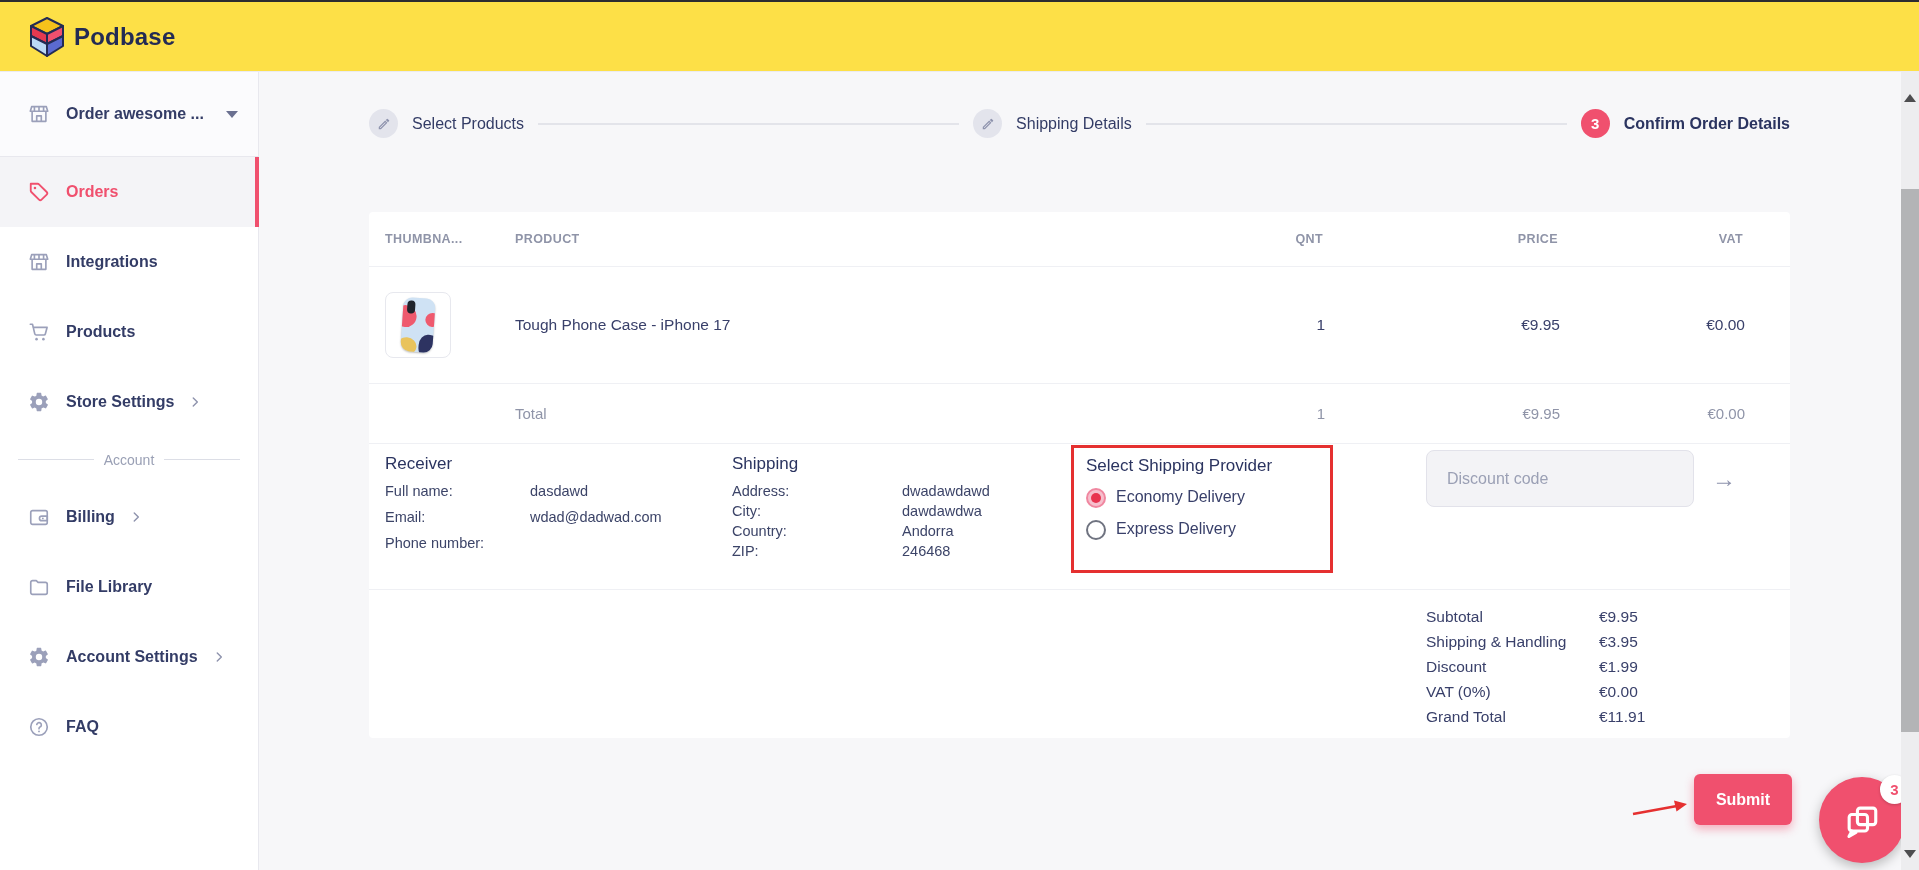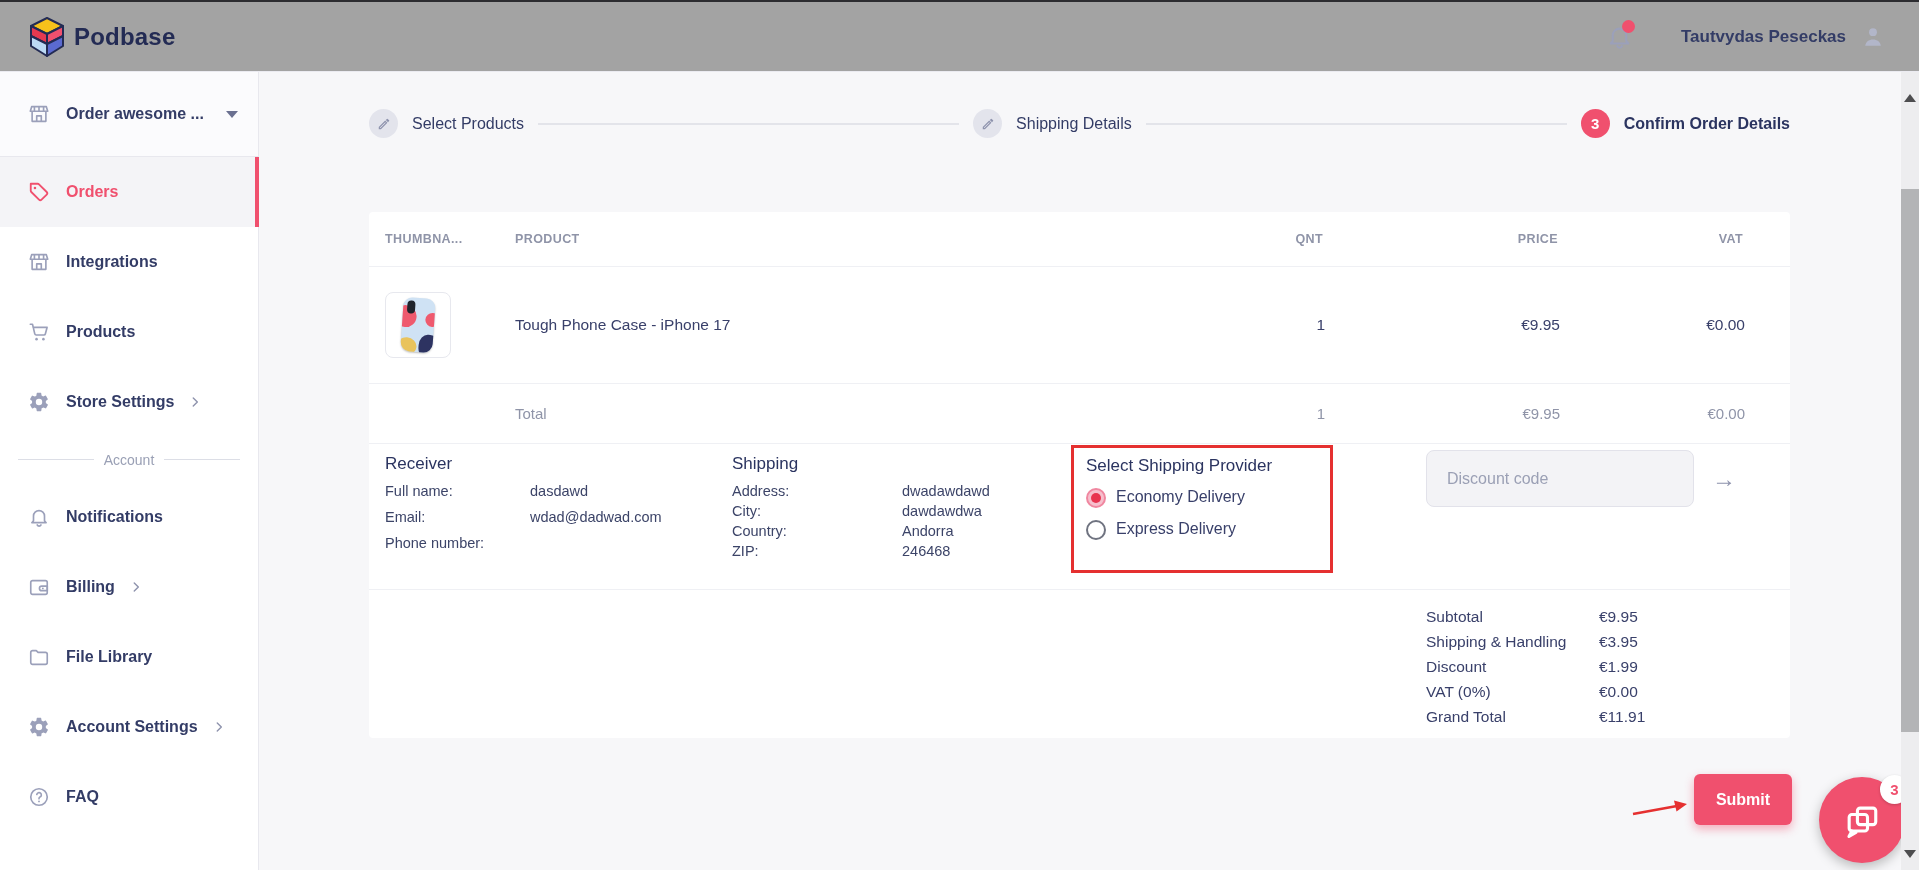--- a/index.html
+++ b/index.html
@@ -7,21 +7,21 @@
   body {
     font-family:"Liberation Sans", sans-serif;
     background:#f7f7f9;
     color:#333c66;
     position:relative;
     border-top:2px solid #2c2c30;
   }
   
   .header {
     position:absolute; top:0; left:0; right:0; height:70px;
-    background:#a3a3a3; border-bottom:1px solid #ebebf1;
+    background:#fde047; border-bottom:1px solid #ebebf1;
     display:flex; align-items:center; justify-content:space-between;
     padding:0 33px 0 30px; z-index:5;
   }
   .brand { display:flex; align-items:center; gap:10px; }
   .brand-name { font-size:24px; font-weight:bold; color:#232b54; letter-spacing:.2px; }
   .header-right { display:flex; align-items:center; }
   .bell-wrap { position:relative; margin-right:48px; color:#9ba0ba; cursor:pointer; }
   .bell-dot { position:absolute; top:-3px; right:-2px; width:13px; height:13px; border-radius:50%; background:#f0506e; }
   .user-name { font-size:17px; font-weight:bold; color:#333c66; margin-right:14px; }
   .avatar { color:#b2b6c9; }
@@ -159,36 +159,20 @@
       <svg width="34" height="40" viewBox="0 0 34 40">
         <polygon points="17,1 33,9 17,17 1,9" fill="#f6c21b" stroke="#232b54" stroke-width="2" stroke-linejoin="round"></polygon>
         <polygon points="1,9 17,17 17,27 1,19" fill="#e63950" stroke="#232b54" stroke-width="2" stroke-linejoin="round"></polygon>
         <polygon points="33,9 17,17 17,27 33,19" fill="#f0506e" stroke="#232b54" stroke-width="2" stroke-linejoin="round"></polygon>
         <polygon points="1,19 17,27 17,39 1,29" fill="#bcd9f5" stroke="#232b54" stroke-width="2" stroke-linejoin="round"></polygon>
         <polygon points="33,19 17,27 17,39 33,29" fill="#5b6ad0" stroke="#232b54" stroke-width="2" stroke-linejoin="round"></polygon>
       </svg>
     </span>
     <span class="brand-name">Podbase</span>
   </div>
-  <div class="header-right">
-    <span class="bell-wrap">
-      <svg width="27" height="27" viewBox="0 0 24 24" fill="none" stroke="currentColor" stroke-width="1.8" stroke-linecap="round" stroke-linejoin="round">
-        <path d="M18 16v-5a6 6 0 1 0-12 0v5l-1.8 2.2h15.6z"></path>
-        <path d="M10 20.6a2.3 2.3 0 0 0 4.2 0"></path>
-      </svg>
-      <span class="bell-dot"></span>
-    </span>
-    <span class="user-name">Tautvydas Peseckas</span>
-    <span class="avatar">
-      <svg width="26" height="26" viewBox="0 0 24 24" fill="currentColor">
-        <circle cx="12" cy="7.5" r="3.6"></circle>
-        <path d="M4.8 20c.6-3.8 3.4-5.8 7.2-5.8s6.6 2 7.2 5.8z"></path>
-      </svg>
-    </span>
-  </div>
 </div>
 
 <div class="sidebar">
   <div class="store-selector">
     <span class="icon">
       <svg width="22" height="22" viewBox="0 0 24 24" fill="none" stroke="currentColor" stroke-width="1.8" stroke-linejoin="round">
         <path d="M4 4h16l1.5 5H2.5z"></path>
           <path d="M4.5 9v11h15V9"></path>
           <path d="M9.5 20v-6h5v6"></path>
         <path d="M7 4v5M12 4v5M17 4v5"></path>
@@ -242,29 +226,20 @@
       <svg width="14" height="14" viewBox="0 0 24 24" fill="none" stroke="currentColor" stroke-width="2.4" stroke-linecap="round" stroke-linejoin="round">
           <polyline points="9 5 16 12 9 19"></polyline>
         </svg>
     </span>
   </div>
 
   <div class="account-divider">
     <span>Account</span>
   </div>
 
-  <div class="nav-item">
-    <span class="icon">
-      <svg width="22" height="22" viewBox="0 0 24 24" fill="none" stroke="currentColor" stroke-width="1.8" stroke-linecap="round" stroke-linejoin="round">
-        <path d="M18 16v-5a6 6 0 1 0-12 0v5l-1.8 2.2h15.6z"></path>
-        <path d="M10 20.6a2.3 2.3 0 0 0 4.2 0"></path>
-      </svg>
-    </span>
-    <span>Notifications</span>
-  </div>
 
   <div class="nav-item">
     <span class="icon">
       <svg width="22" height="22" viewBox="0 0 24 24" fill="none" stroke="currentColor" stroke-width="1.8" stroke-linejoin="round">
         <rect x="3" y="5" width="18" height="15" rx="2"></rect>
         <path d="M15 11h6v5h-6a2.5 2.5 0 0 1 0-5z"></path>
         <circle cx="16.2" cy="13.5" r="1" fill="currentColor" stroke="none"></circle>
       </svg>
     </span>
     <span>Billing</span>

